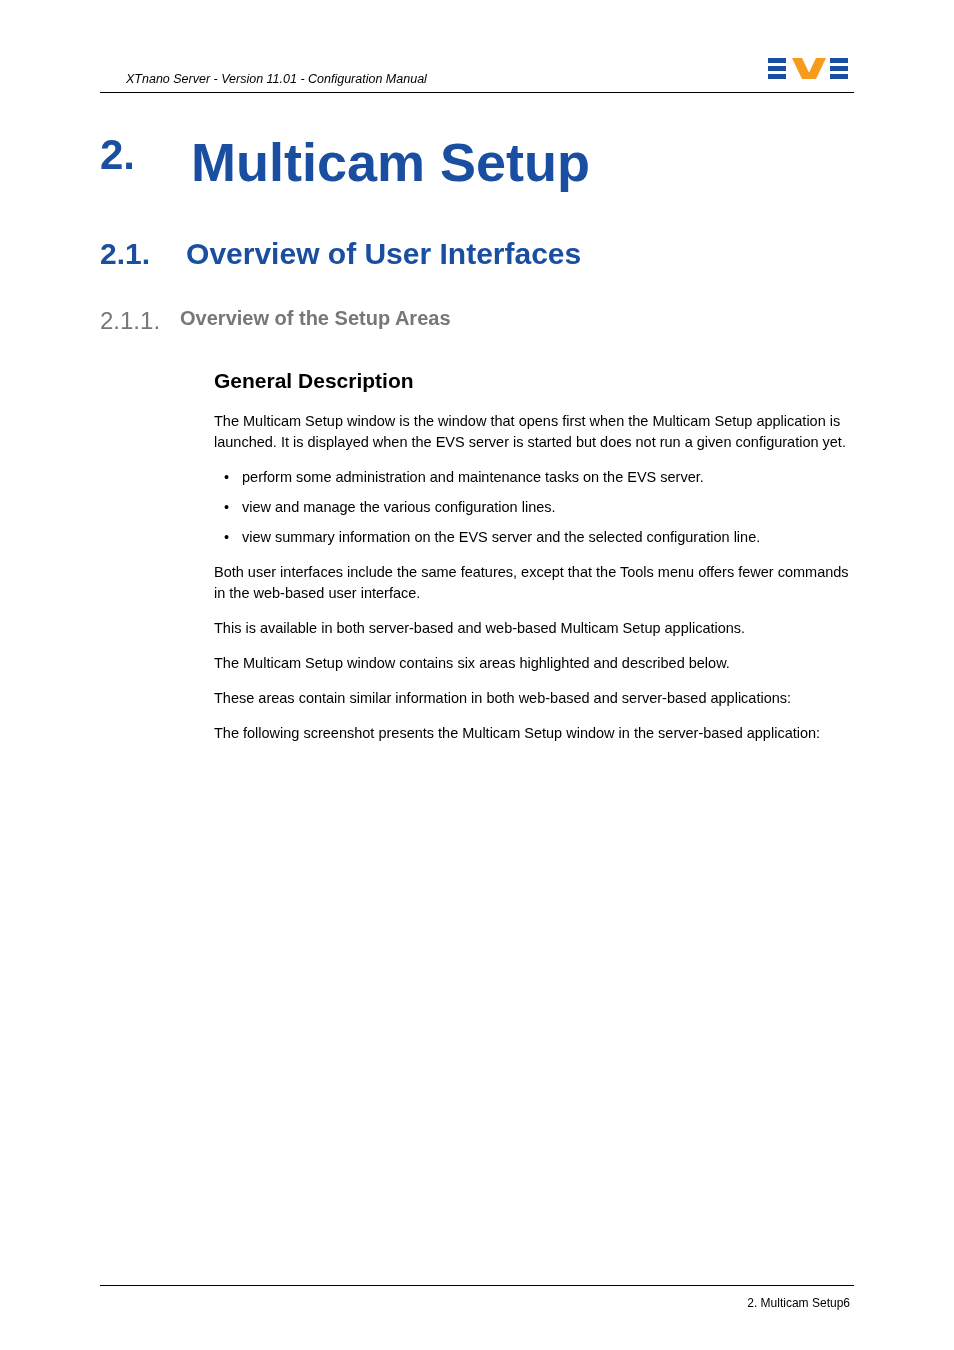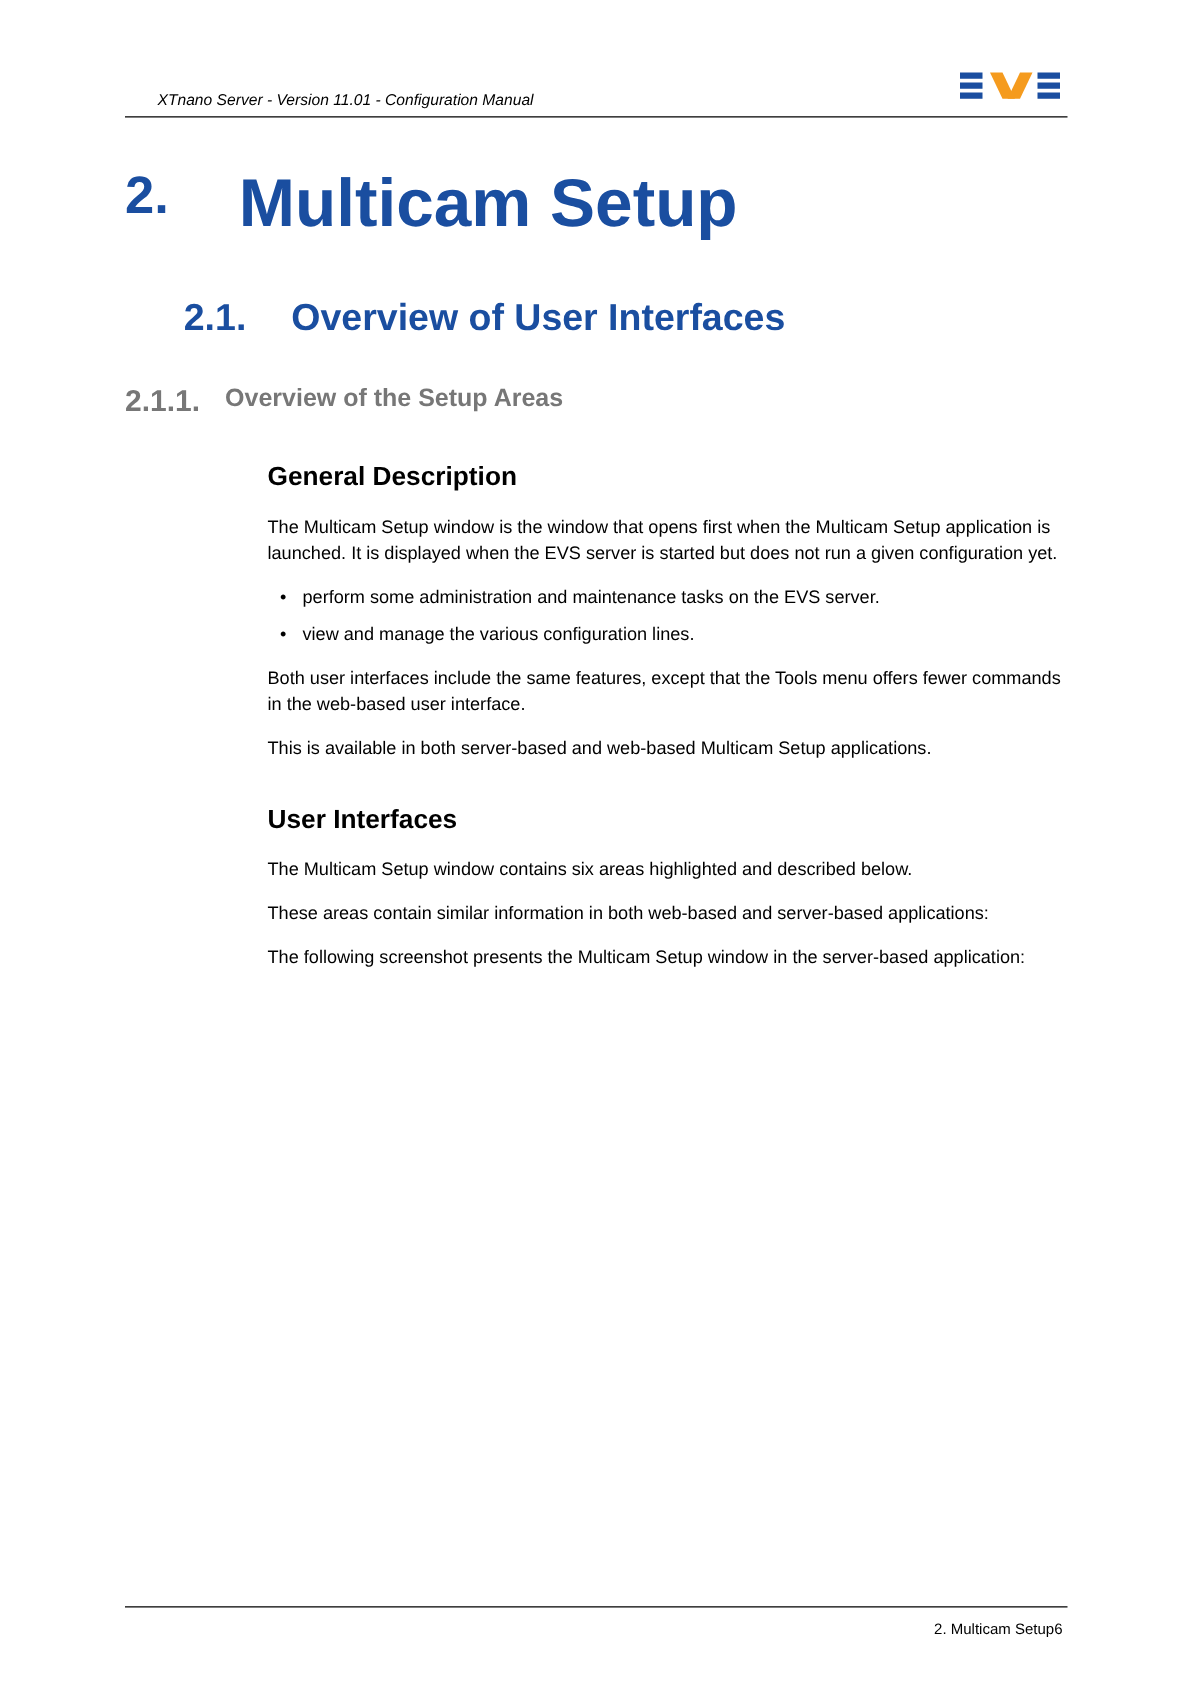--- a/index.html
+++ b/index.html
@@ -46,40 +46,39 @@
     }
     .h1-title {
       font-size: 54px;
       font-weight: bold;
       color: #1a4ea0;
     }
     .h2-row {
       display: flex;
       gap: 36px;
       margin-bottom: 36px;
-      margin-left: 47px;
     }
     .h2-num {
       font-size: 30px;
       font-weight: bold;
       color: #1a4ea0;
     }
     .h2-title {
       font-size: 30px;
       font-weight: bold;
       color: #1a4ea0;
     }
     .h3-row {
       display: flex;
       gap: 20px;
       margin-bottom: 34px;
     }
     .h3-num {
       font-size: 24px;
-      font-weight: bold;
+      font-weight: normal;
       color: #777;
     }
     .h3-title {
       font-size: 20px;
       font-weight: bold;
       color: #777;
     }
     .content-indent {
       padding-left: 114px;
     }
@@ -171,26 +170,26 @@
 
   <div class="content-indent">
 
     <div class="sub-heading">General Description</div>
 
     <p class="body-p">The Multicam Setup window is the window that opens first when the Multicam Setup application is launched. It is displayed when the EVS server is started but does not run a given configuration yet.</p>
 
     <ul class="bl">
       <li>perform some administration and maintenance tasks on the EVS server.</li>
       <li>view and manage the various configuration lines.</li>
+      <li>view summary information on the EVS server and the selected configuration line.</li>
     </ul>
 
     <p class="body-p">Both user interfaces include the same features, except that the Tools menu offers fewer commands in the web-based user interface.</p>
     <p class="body-p">This is available in both server-based and web-based Multicam Setup applications.</p>
 
-    <div class="sub-heading section-gap">User Interfaces</div>
 
     <p class="body-p">The Multicam Setup window contains six areas highlighted and described below.</p>
     <p class="body-p">These areas contain similar information in both web-based and server-based applications:</p>
     <p class="body-p">The following screenshot presents the Multicam Setup window in the server-based application:</p>
 
   </div>
 
   <div class="footer">
     <div class="footer-left">2. Multicam Setup</div>
     <div class="footer-right">6</div>

